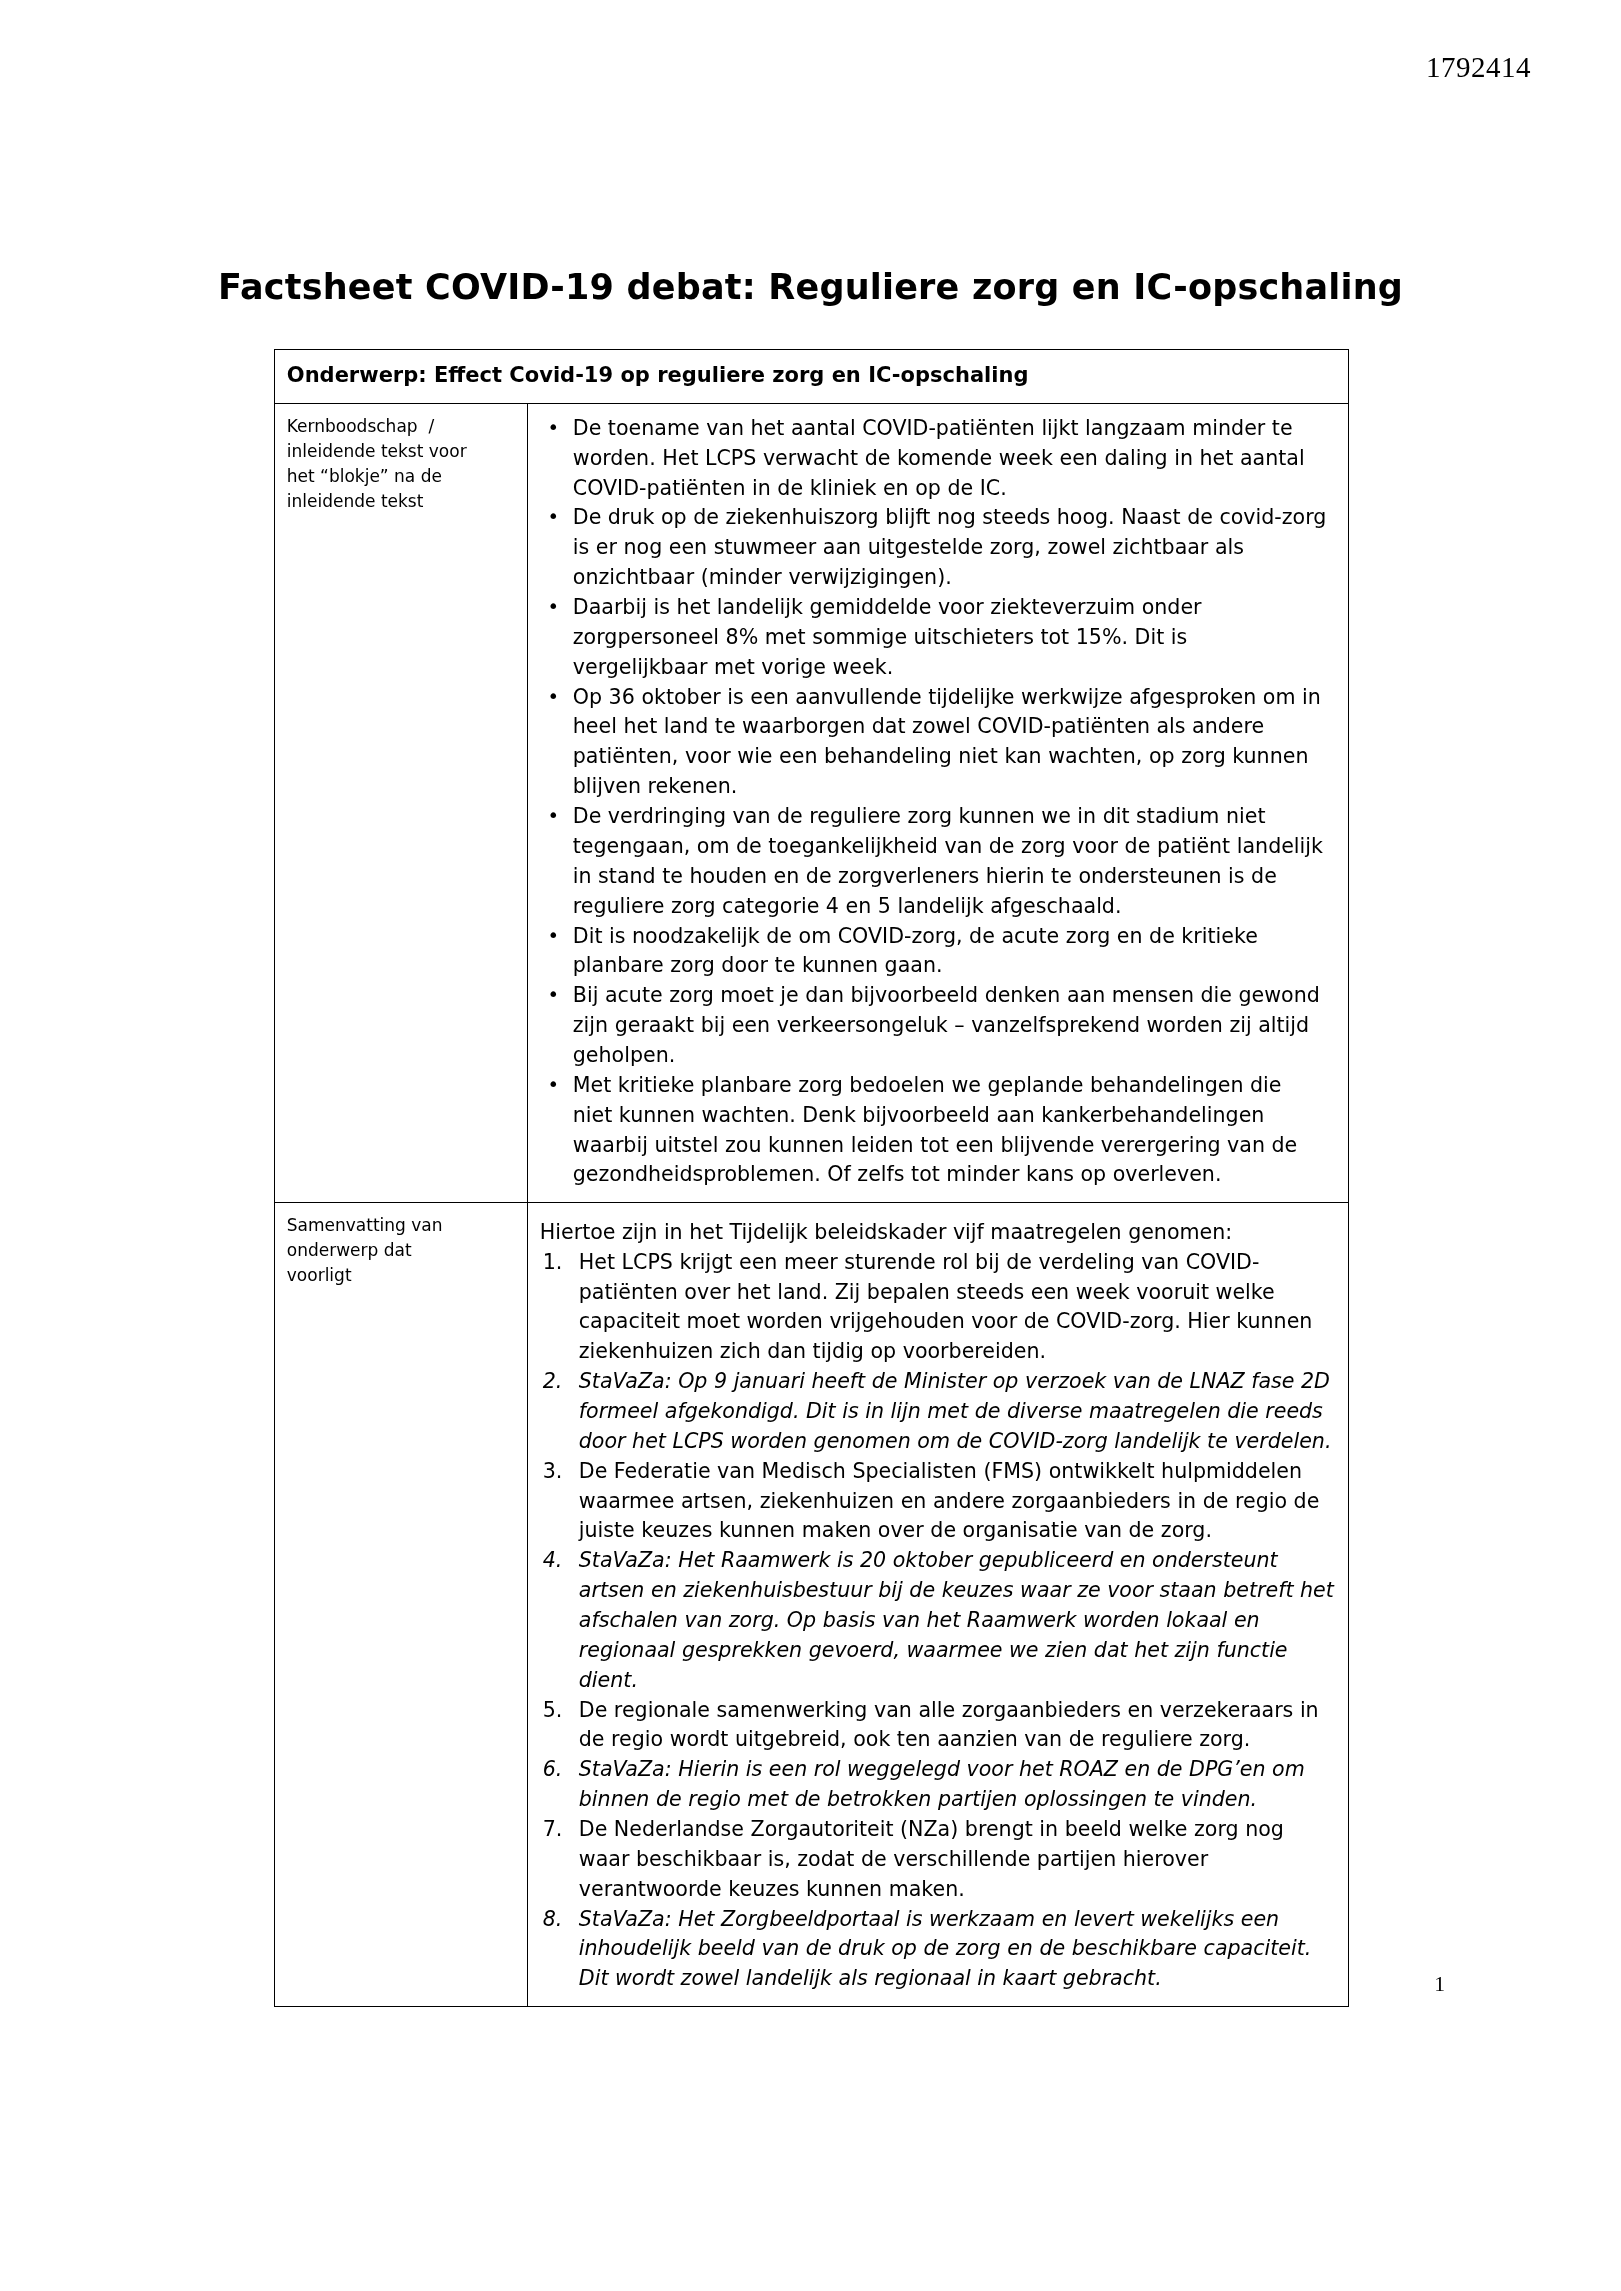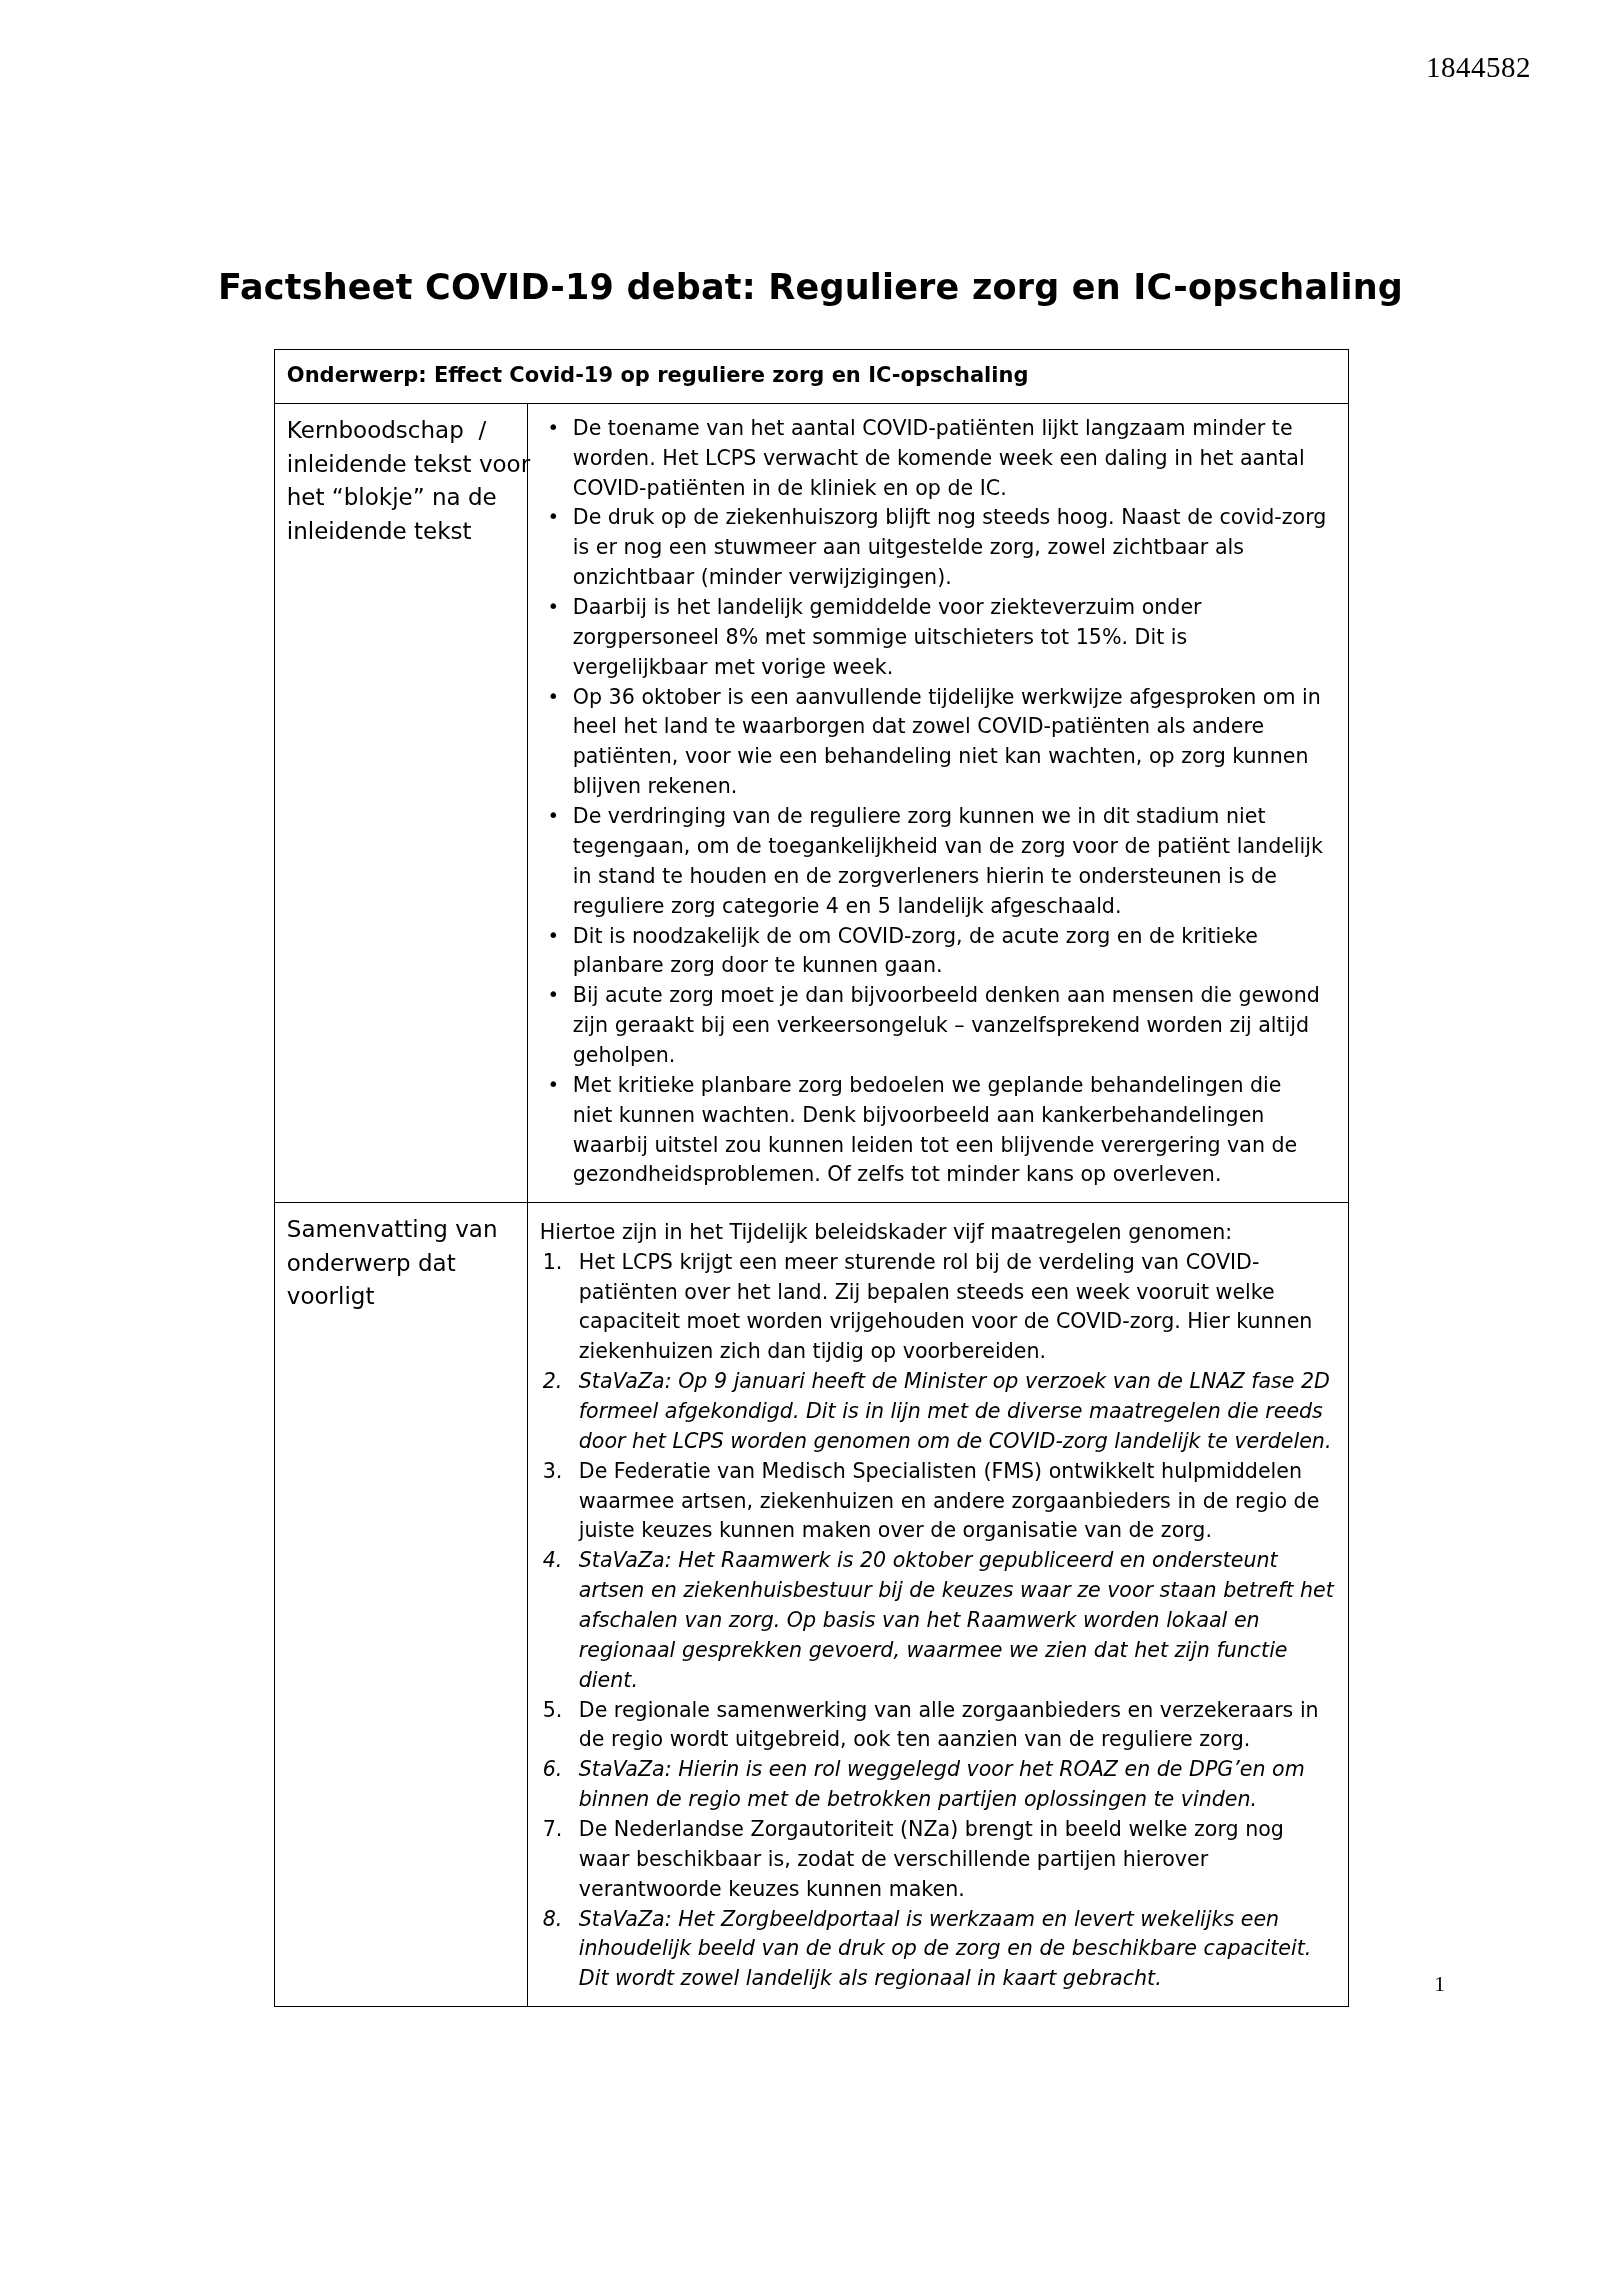--- a/index.html
+++ b/index.html
@@ -66,21 +66,21 @@
   .col-label { width: 253px; }
   .col-body  { width: 821px; }
 
   .subject-cell {
     font-weight: bold;
     font-size: 21px;
     padding: 12.7px 13.7px 13.7px 13.7px;
   }
 
   .label-cell {
-    font-size: 23px;
+    font-size: 17px;
     line-height: 1.47;
     padding-top: 11.8px;
   }
   .label-cell .lbl-line { display: block; white-space: pre; }
 
   
   ul.bullets {
     margin: 0;
     padding: 0;
     list-style: none;
@@ -132,21 +132,21 @@
     font-family: "Liberation Serif", serif;
     font-size: 21.6px;
     color: #000;
   }
 </style>
 </head>
 <body>
 
 <div class="page">
 
-  <div class="doc-number">1844582</div>
+  <div class="doc-number">1792414</div>
 
   <div class="doc-title">Factsheet COVID-19 debat: Reguliere zorg en IC-opschaling</div>
 
   <table class="factsheet-table">
     <colgroup>
       <col class="col-label">
       <col class="col-body">
     </colgroup>
     <tbody>
       <tr>

